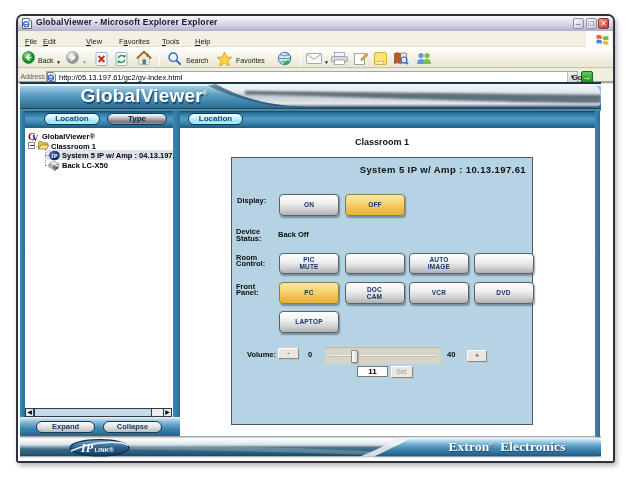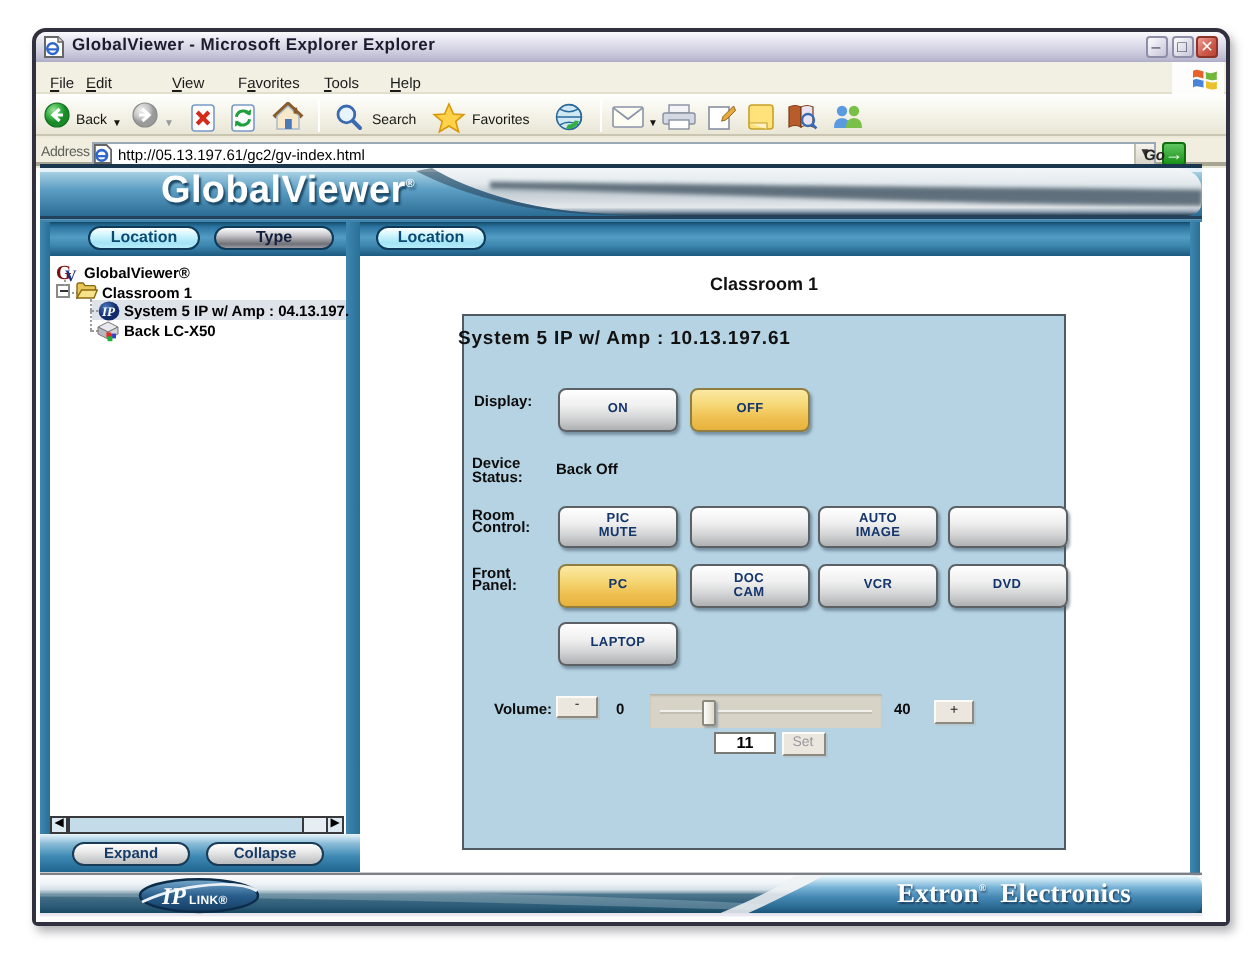--- a/index.html
+++ b/index.html
@@ -54,21 +54,21 @@
 
 #hscroll{left:25px;top:408px;width:147px;height:9px;background:#e6eef3;border:1px solid #39393b}
 .sbtn{top:408px;width:9px;height:9px;background:#dceaf2;border:1px solid #39393b;font-size:6px;line-height:7px;text-align:center;color:#000}
 #sthumb{left:34px;top:408px;width:118px;height:9px;background:#c4dcea;border:1px solid #39393b}
 
 #xband{left:20px;top:417px;width:160px;height:19px;background:linear-gradient(180deg,#e8f4fa 0%,#8abcd8 25%,#3c88b2 60%,#1f6590 100%)}
 .xbtn{top:420.5px;width:59px;height:12px;border-radius:6px;border:1px solid #1a3a55;background:linear-gradient(180deg,#ffffff 0%,#e8e8e8 40%,#b9bcbe 100%);font-size:7.5px;font-weight:bold;color:#173b66;text-align:center;line-height:10px}
 
 #classroom{left:180px;top:136.5px;width:404px;text-align:center;font-size:9px;font-weight:bold;color:#111}
 #cbox{left:231px;top:157px;width:302px;height:268px;background:#b5d3e3;border:1px solid #4f5a62}
-#cbox-title{left:229px;top:163.5px;width:280px;text-align:left;letter-spacing:.4px;font-size:9.5px;font-weight:bold;color:#111}
+#cbox-title{left:246px;top:163.5px;width:280px;text-align:right;letter-spacing:.4px;font-size:9.5px;font-weight:bold;color:#111}
 .lbl{font-size:7.5px;font-weight:bold;color:#0c0c0c;line-height:6.5px}
 .cbtn{width:60px;border-radius:4px;border:1px solid #5c6166;background:linear-gradient(180deg,#ffffff 0%,#efefef 40%,#d3d4d5 70%,#aeb0b2 100%);color:#14356b;font-weight:bold;font-size:6.5px;text-align:center;box-shadow:1px 1.5px 1.5px rgba(70,90,105,.55);letter-spacing:.2px}
 .cbtn.yl{background:linear-gradient(180deg,#fbe9a2 0%,#f6d878 35%,#eec051 70%,#e7b23c 100%);border-color:#8f7d42}
 .h22{height:21.5px}
 .bt1{display:flex;align-items:center;justify-content:center}
 .bt2{display:flex;align-items:center;justify-content:center;line-height:7px}
 .mini{background:#ebe7df;border-top:1px solid #fcfbf8;border-left:1px solid #fcfbf8;border-right:1px solid #8d897d;border-bottom:1px solid #8d897d;box-shadow:1px 1px 0 #b4c6d0;color:#222;text-align:center}
 #vtrack{left:325px;top:347px;width:116px;height:17px;background:#d7d3c7;box-shadow:inset 0 1px 1px #b9b5a9}
 #vgroove{left:330px;top:354.5px;width:106px;height:2px;background:#f2f0ea;border-bottom:1px solid #c2beb2}
 #vthumb{left:351px;top:349.5px;width:7px;height:13px;background:linear-gradient(90deg,#fdfcf9,#dedacf);border:1px solid #8d897d;border-radius:1px;box-shadow:1px 1px 1px #9aa6ad}

